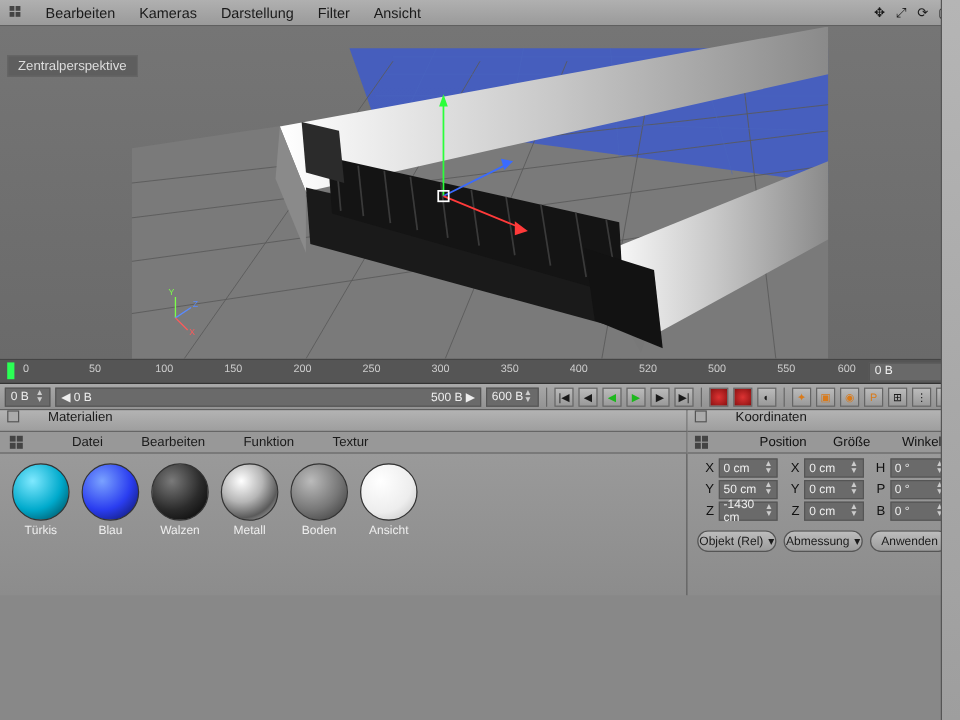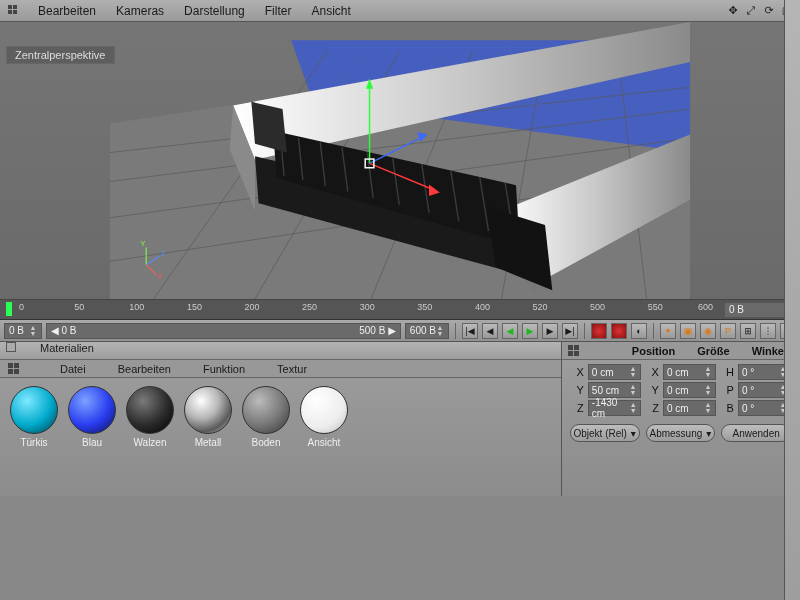--- a/index.html
+++ b/index.html
@@ -258,21 +258,25 @@
           <div class="lbl">Boden</div>
         </div>
         <div class="mat">
           <div class="ball" style="background:radial-gradient(circle at 35% 30%, #fff, #ededed 60%, #bcbcbc)"></div>
           <div class="lbl">Ansicht</div>
         </div>
       </div>
   </div>
 
   <div class="panel right">
-    <div class="panel-sub" style="gap:18px; padding:0 4px;font-weight:bold;">
+    <div class="panel-head">
+        <span class="sq"></span>
+        <span>Koordinaten</span>
+      </div>
+    <div class="panel-sub" style="gap:8px; padding:0 4px;">
       <span class="menu-icon">
           <svg width="12" height="12">
             <rect x="0" y="0" width="5" height="5" fill="#444"></rect>
             <rect x="6" y="0" width="5" height="5" fill="#444"></rect>
             <rect x="0" y="6" width="5" height="5" fill="#444"></rect>
             <rect x="6" y="6" width="5" height="5" fill="#444"></rect>
           </svg>
         </span>
       <div class="coord-head" style="flex:1;">
         <span></span>

